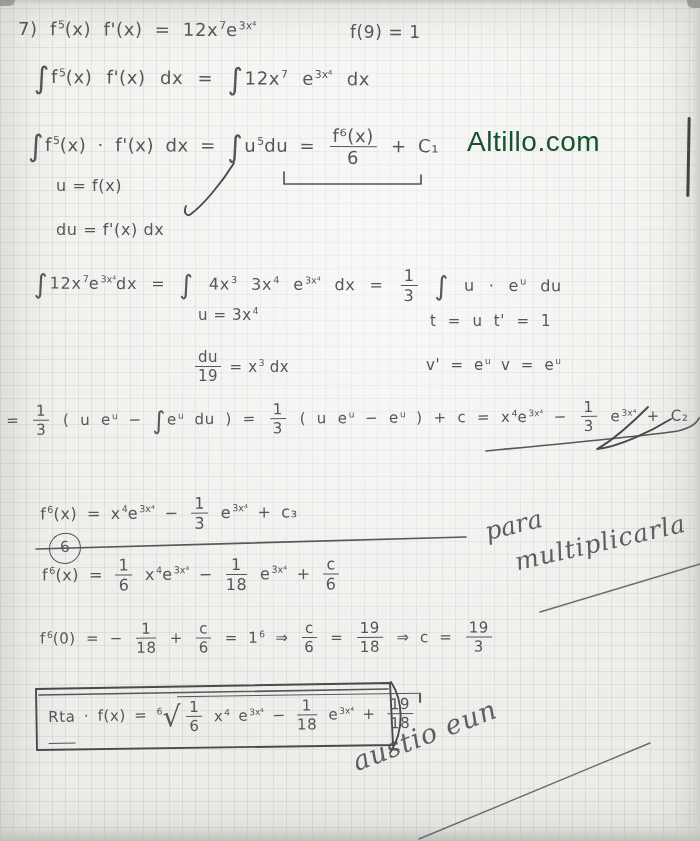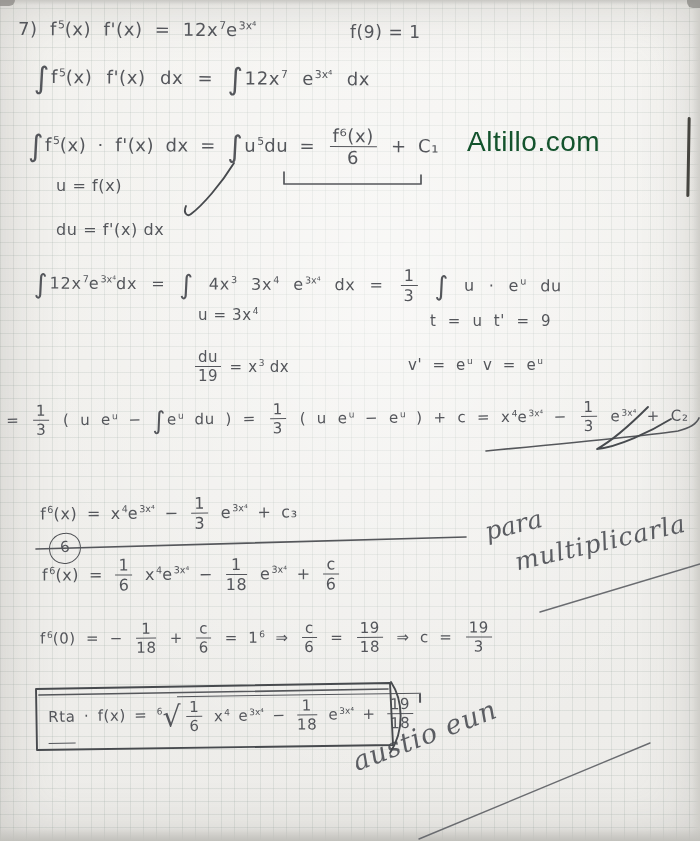--- a/index.html
+++ b/index.html
@@ -70,23 +70,23 @@
 
 <div id="mathlayer">
     <div class="mline" style="left: 18px; top: 18px; font-size: 18px; transform: rotate(0.3deg); word-spacing: 6px;"><span class="txt">7)  f</span><span class="sup">5</span><span class="txt">(x)  f'(x) = 12x</span><span class="sup">7</span><span class="txt">e</span><span class="sup">3x⁴</span></div>
     <div class="mline" style="left: 350px; top: 22px; font-size: 17px;"><span class="txt">f(9) = 1</span></div>
     <div class="mline" style="left: 34px; top: 66px; font-size: 18px; transform: rotate(0.4deg); word-spacing: 8px;"><span class="int">∫</span><span class="txt">f</span><span class="sup">5</span><span class="txt">(x)  f'(x) dx = </span><span class="int">∫</span><span class="txt">12x</span><span class="sup">7</span><span class="txt"> e</span><span class="sup">3x⁴</span><span class="txt"> dx</span></div>
     <div class="mline" style="left: 28px; top: 126px; font-size: 18px; transform: rotate(0.2deg); word-spacing: 5px;"><span class="int">∫</span><span class="txt">f</span><span class="sup">5</span><span class="txt">(x) · f'(x) dx  = </span><span class="int">∫</span><span class="txt">u</span><span class="sup">5</span><span class="txt">du = </span><span class="frac"><span class="fn">f⁶(x)</span><span class="fd">6</span></span><span class="txt"> + C₁</span></div>
     <div class="mline" style="left: 56px; top: 176px; font-size: 16px;"><span class="txt">u = f(x)</span></div>
     <div class="mline" style="left: 56px; top: 220px; font-size: 16px;"><span class="txt">du = f'(x) dx</span></div>
     <div class="mline" style="left: 34px; top: 266px; font-size: 16px; transform: rotate(0.3deg); word-spacing: 8px; letter-spacing: 0.8px;"><span class="int">∫</span><span class="txt">12x</span><span class="sup">7</span><span class="txt">e</span><span class="sup">3x⁴</span><span class="txt">dx = </span><span class="int">∫</span><span class="txt"> 4x</span><span class="sup">3</span><span class="txt"> 3x</span><span class="sup">4</span><span class="txt"> e</span><span class="sup">3x⁴</span><span class="txt"> dx = </span><span class="frac"><span class="fn">1</span><span class="fd">3</span></span><span class="txt"> </span><span class="int">∫</span><span class="txt"> u · e</span><span class="sup">u</span><span class="txt"> du</span></div>
     <div class="mline" style="left: 198px; top: 306px; font-size: 15px;"><span class="txt">u = 3x</span><span class="sup">4</span></div>
-    <div class="mline" style="left: 430px; top: 312px; font-size: 15px; word-spacing: 6px;"><span class="txt">t = u      t' = 9</span></div>
+    <div class="mline" style="left: 430px; top: 312px; font-size: 15px; word-spacing: 6px;"><span class="txt">t = u      t' = 1</span></div>
     <div class="mline" style="left: 192px; top: 350px; font-size: 15px;"><span class="frac"><span class="fn">du</span><span class="fd">19</span></span><span class="txt"> =  x</span><span class="sup">3</span><span class="txt"> dx</span></div>
-    <div class="mline" style="left: 408px; top: 356px; font-size: 15px; word-spacing: 5px;"><span class="txt">v' = e</span><span class="sup">u</span><span class="txt">     v = e</span><span class="sup">u</span></div>
+    <div class="mline" style="left: 426px; top: 356px; font-size: 15px; word-spacing: 5px;"><span class="txt">v' = e</span><span class="sup">u</span><span class="txt">     v = e</span><span class="sup">u</span></div>
     <div class="mline" style="left: 6px; top: 404px; font-size: 15px; transform: rotate(-0.4deg); word-spacing: 5px; letter-spacing: 0.8px;"><span class="txt">= </span><span class="frac"><span class="fn">1</span><span class="fd">3</span></span><span class="txt"> ( u e</span><span class="sup">u</span><span class="txt"> − </span><span class="int">∫</span><span class="txt">e</span><span class="sup">u</span><span class="txt"> du ) = </span><span class="frac"><span class="fn">1</span><span class="fd">3</span></span><span class="txt"> ( u e</span><span class="sup">u</span><span class="txt"> − e</span><span class="sup">u</span><span class="txt"> ) + c = x</span><span class="sup">4</span><span class="txt">e</span><span class="sup">3x⁴</span><span class="txt"> − </span><span class="frac"><span class="fn">1</span><span class="fd">3</span></span><span class="txt"> e</span><span class="sup">3x⁴</span><span class="txt"> + C₂</span></div>
     <div class="mline" style="left: 40px; top: 497px; font-size: 16px; transform: rotate(-0.5deg); word-spacing: 4px;"><span class="txt">f</span><span class="sup">6</span><span class="txt">(x) = x</span><span class="sup">4</span><span class="txt">e</span><span class="sup">3x⁴</span><span class="txt"> − </span><span class="frac"><span class="fn">1</span><span class="fd">3</span></span><span class="txt"> e</span><span class="sup">3x⁴</span><span class="txt"> + c₃</span></div>
     <div class="mline" style="left: 42px; top: 558px; font-size: 16px; transform: rotate(-0.3deg); word-spacing: 4px;"><span class="txt">f</span><span class="sup">6</span><span class="txt">(x) = </span><span class="frac"><span class="fn">1</span><span class="fd">6</span></span><span class="txt"> x</span><span class="sup">4</span><span class="txt">e</span><span class="sup">3x⁴</span><span class="txt"> − </span><span class="frac"><span class="fn">1</span><span class="fd">18</span></span><span class="txt"> e</span><span class="sup">3x⁴</span><span class="txt">  + </span><span class="frac"><span class="fn">c</span><span class="fd">6</span></span></div>
     <div class="mline" style="left: 40px; top: 622px; font-size: 15px; transform: rotate(-0.2deg); word-spacing: 5px;"><span class="txt">f</span><span class="sup">6</span><span class="txt">(0) = − </span><span class="frac"><span class="fn">1</span><span class="fd">18</span></span><span class="txt"> + </span><span class="frac"><span class="fn">c</span><span class="fd">6</span></span><span class="txt"> = 1</span><span class="sup">6</span><span class="txt">   ⇒  </span><span class="frac"><span class="fn">c</span><span class="fd">6</span></span><span class="txt"> = </span><span class="frac"><span class="fn">19</span><span class="fd">18</span></span><span class="txt">  ⇒  c = </span><span class="frac"><span class="fn">19</span><span class="fd">3</span></span></div>
     <div class="mline" style="left: 48px; top: 698px; font-size: 15px; transform: rotate(-0.8deg); word-spacing: 3px;"><span class="uline">Rta</span><span class="txt"> ·  f(x) = </span><span class="sup">6</span><span class="sqrt">√</span><span class="bar"><span class="frac"><span class="fn">1</span><span class="fd">6</span></span><span class="txt"> x</span><span class="sup">4</span><span class="txt"> e</span><span class="sup">3x⁴</span><span class="txt"> − </span><span class="frac"><span class="fn">1</span><span class="fd">18</span></span><span class="txt"> e</span><span class="sup">3x⁴</span><span class="txt"> + </span><span class="frac"><span class="fn">19</span><span class="fd">18</span></span></span></div>
   </div>
 
 <div class="circ">6</div>
 
 <div class="cursive note1a">para</div>

